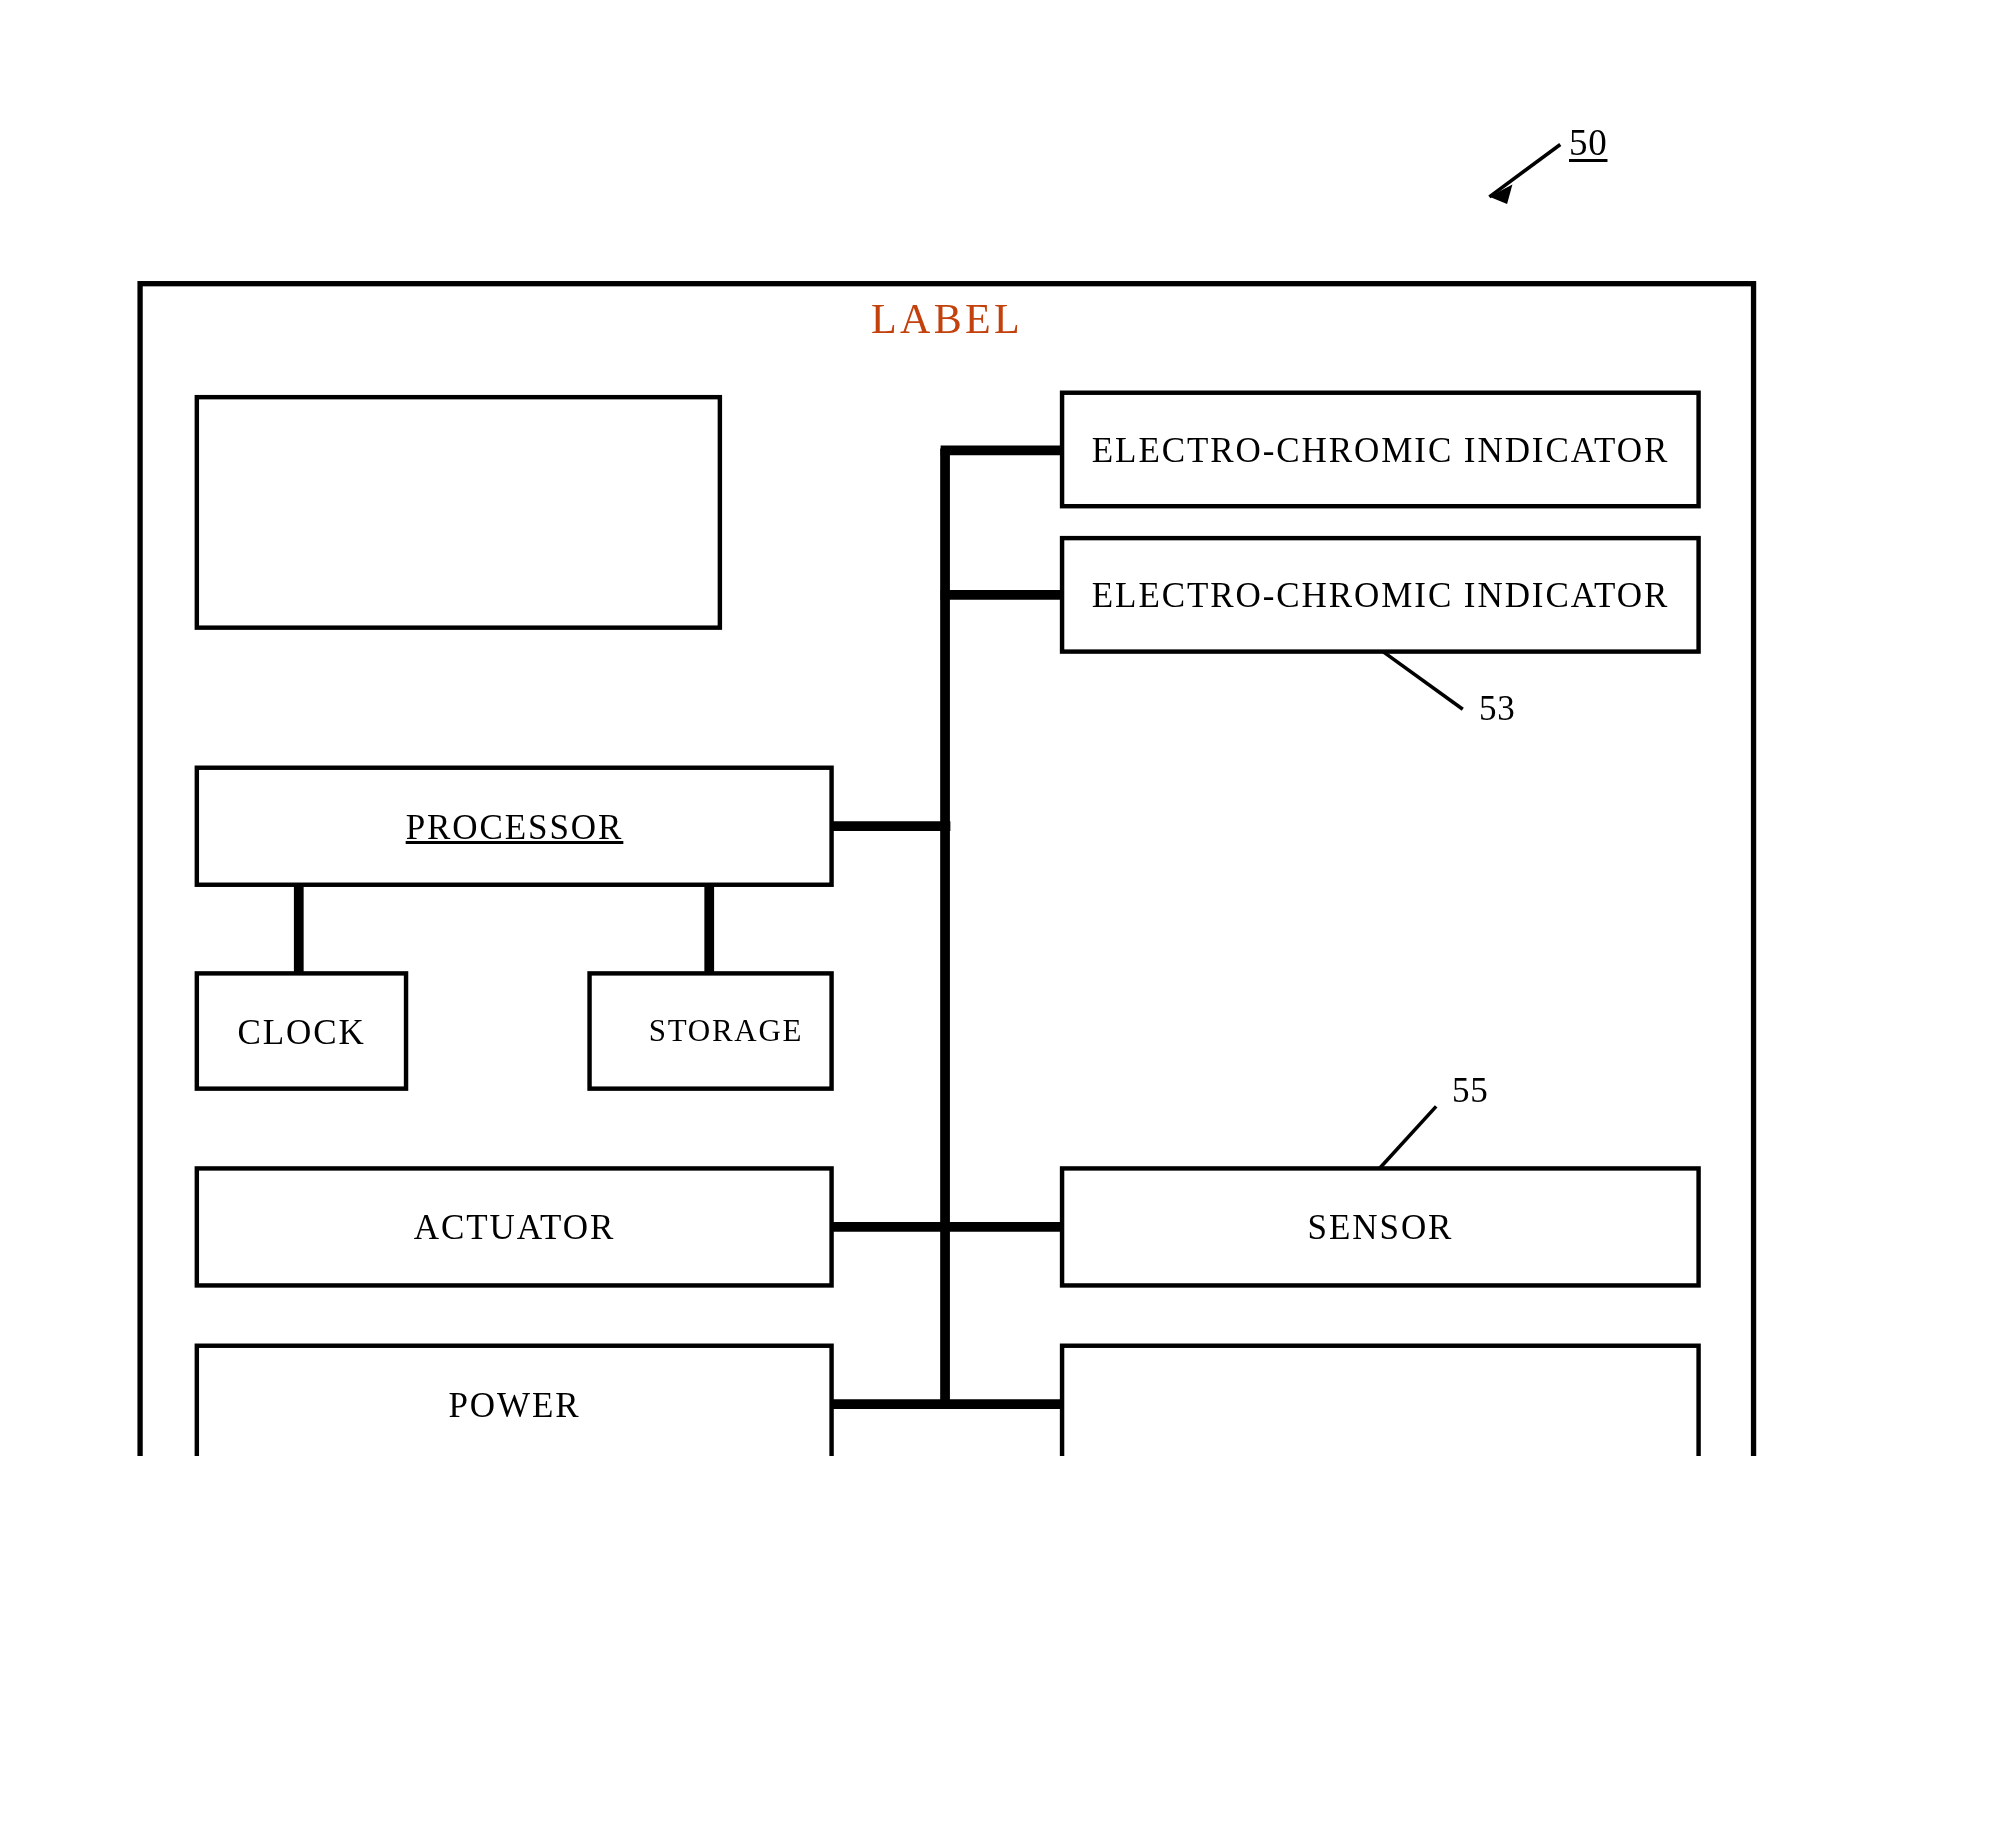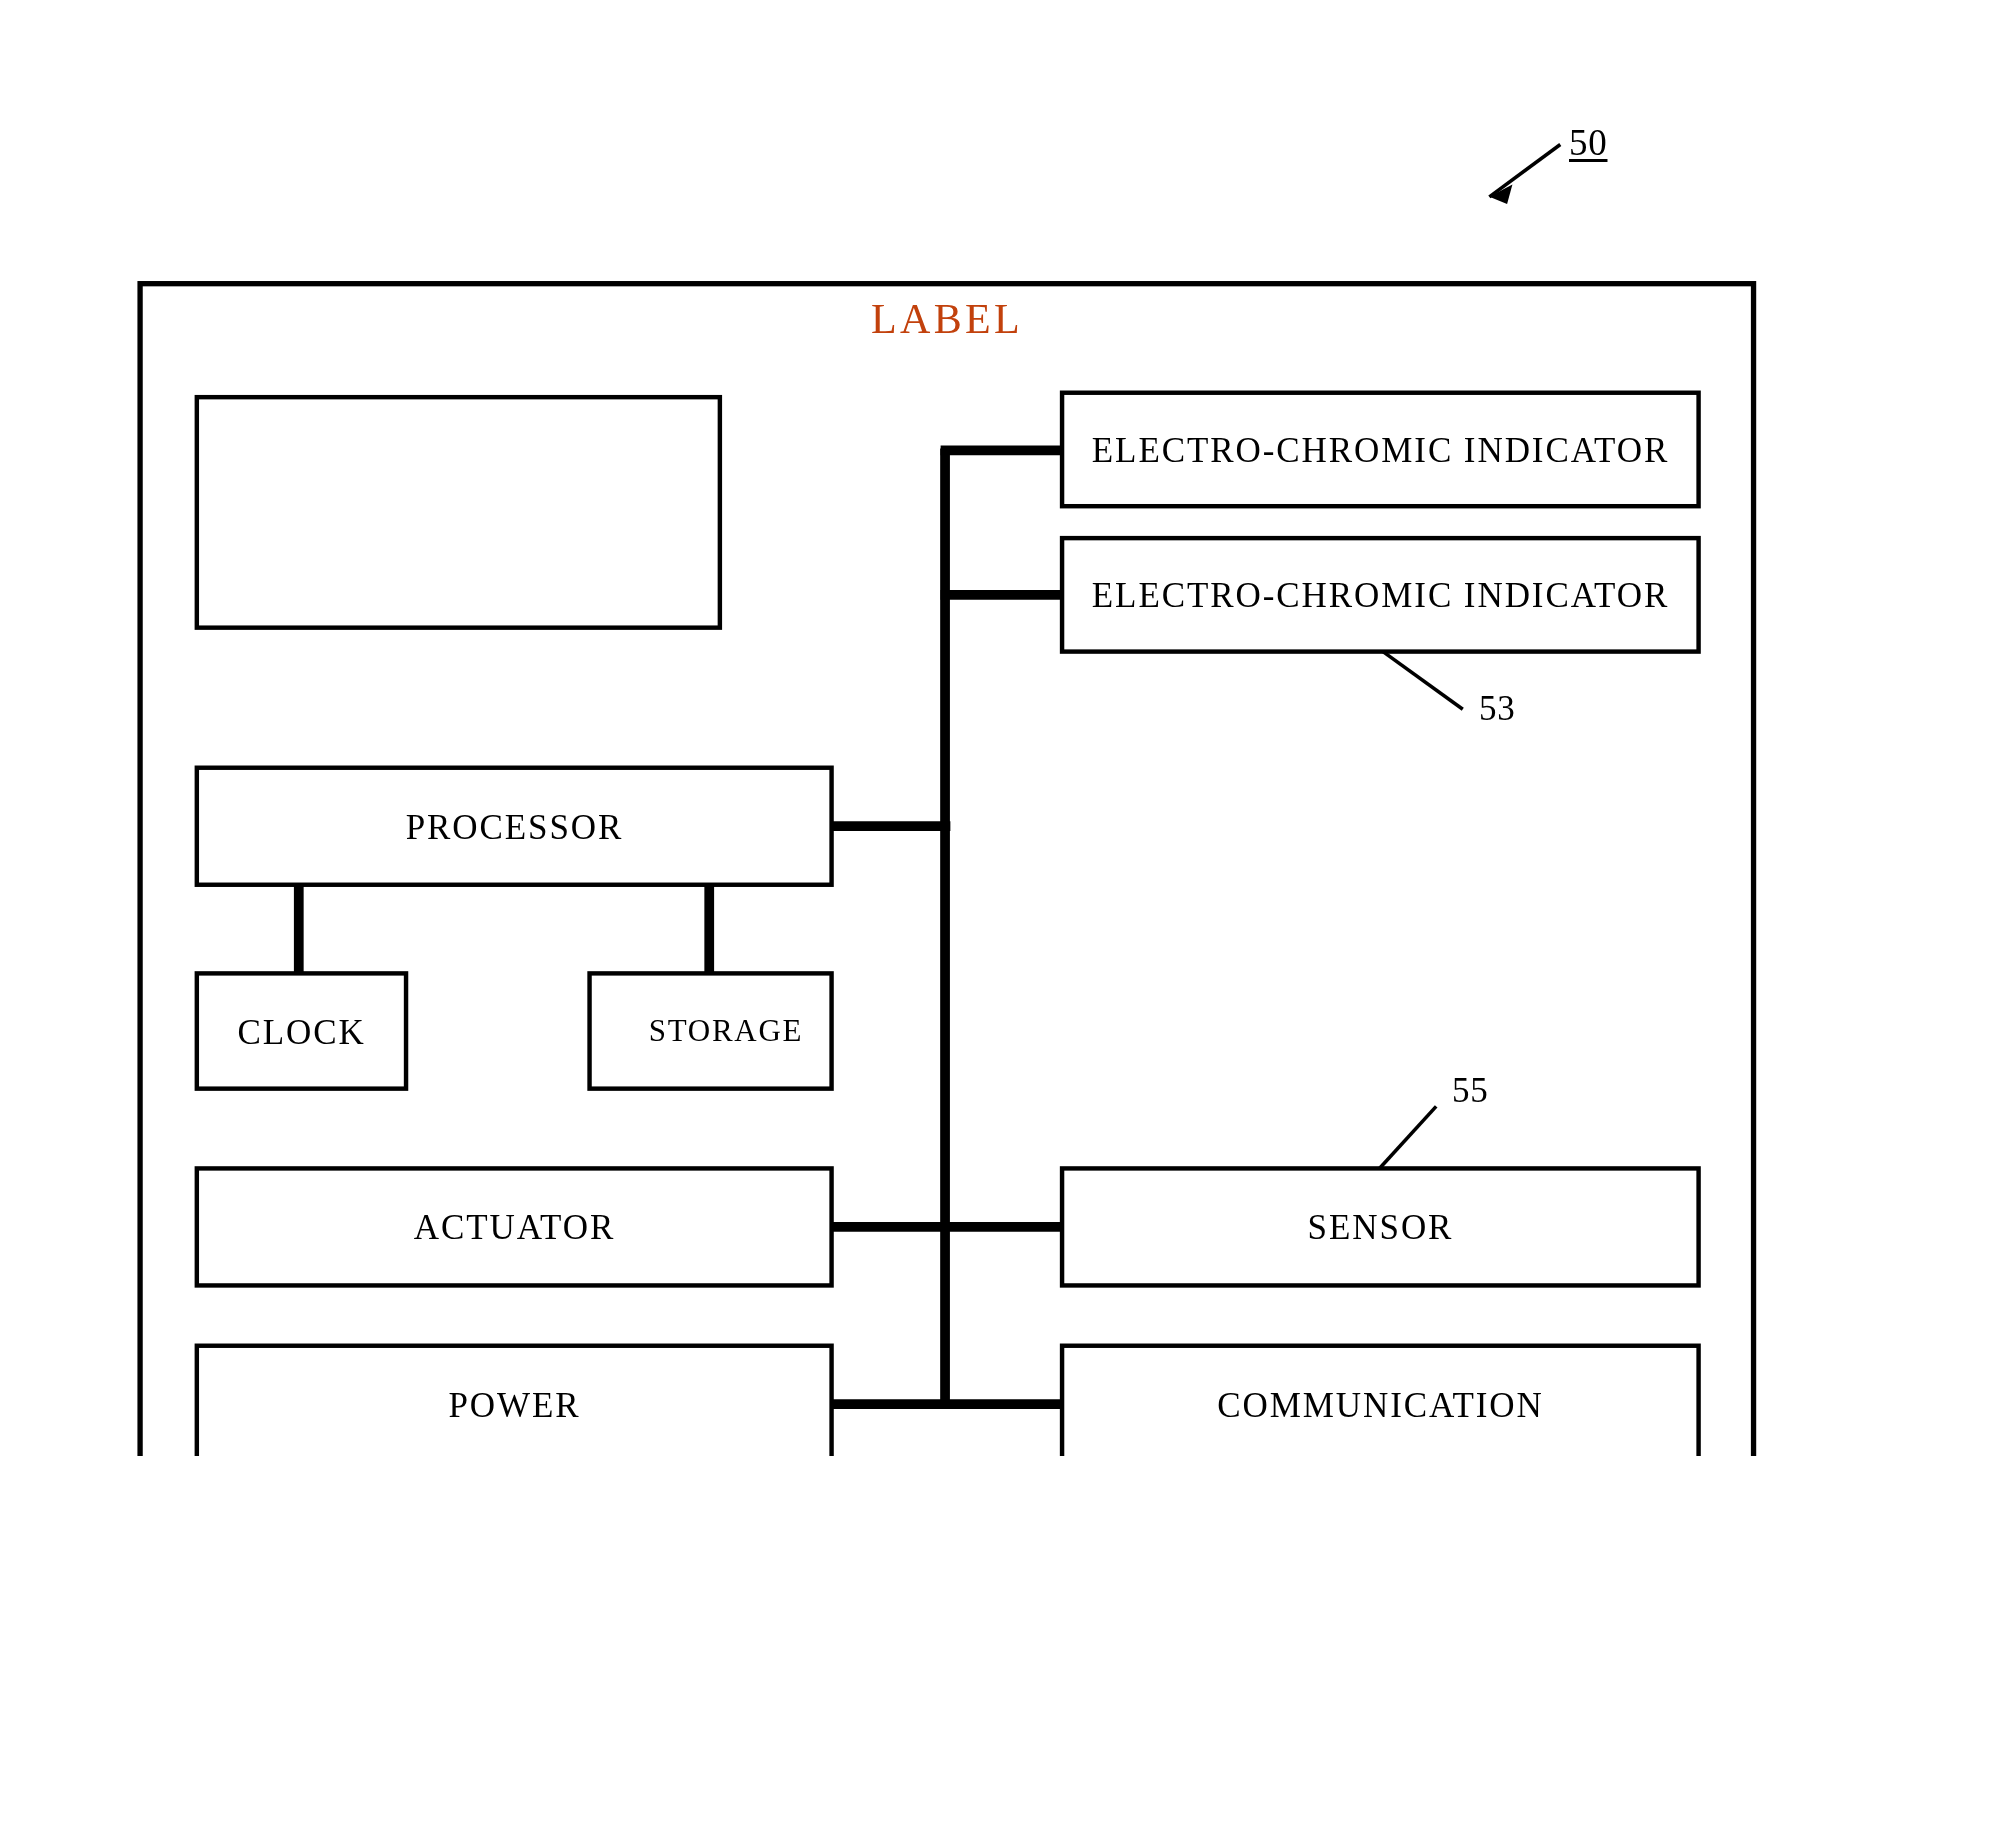--- a/index.html
+++ b/index.html
@@ -122,37 +122,36 @@
 
       <line x1="1556" y1="1318" x2="1620" y2="1248" stroke-width="4"></line>
     </g>
   </svg>
 
   <div class="ref-num underlined" style="left:1569px; top:124px;">50</div>
 
   <div class="outer-title" style="left:140px; top:298px; width:1614px;">LABEL</div>
 
 
-  <div class="box-label" style="left:197px; top:810px; width:635px; font-size:35px;">PROCESSOR</div>
+  <div class="box-label" style="left:197px; top:810px; width:635px; font-size:35px;text-decoration:underline;">PROCESSOR</div>
 
   <div class="box-label" style="left:197px; top:1015px; width:209px; font-size:35px;">CLOCK</div>
 
   <div class="box-label" style="left:605px; top:1015px; width:242px; font-size:31px;">STORAGE</div>
 
   <div class="box-label" style="left:197px; top:1210px; width:635px; font-size:35px;text-align:center;">ACTUATOR</div>
 
   <div class="box-label" style="left:197px; top:1388px; width:635px; font-size:35px;">POWER</div>
 
   <div class="box-label" style="left:1062px; top:433px; width:637px; font-size:35px;">ELECTRO-CHROMIC INDICATOR</div>
 
   <div class="box-label" style="left:1062px; top:578px; width:637px; font-size:35px;">ELECTRO-CHROMIC INDICATOR</div>
 
   <div class="box-label" style="left:1062px; top:1210px; width:637px; font-size:35px;">SENSOR</div>
 
-  <div class="box-label" style="left:1062px; top:1388px; width:637px; font-size:35px;">COMMUNICATION</div>
 
   <div class="ref-num" style="left:1479px; top:691px;">53</div>
 
   <div class="ref-num" style="left:1452px; top:1073px;">55</div>
 
 
 </div>
 
 
 </body></html>

